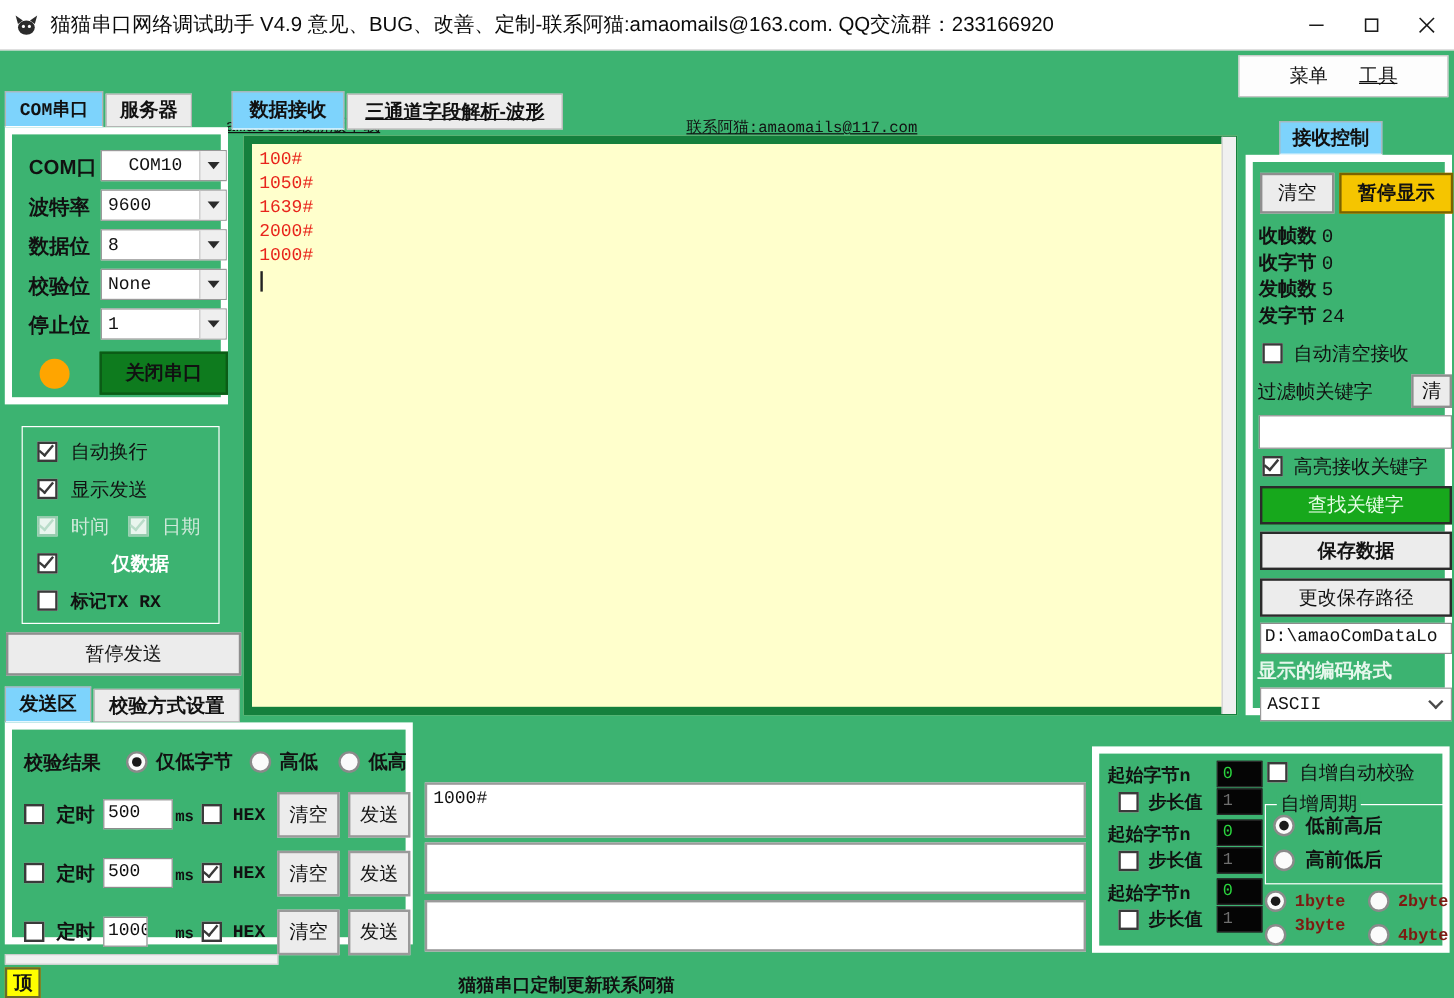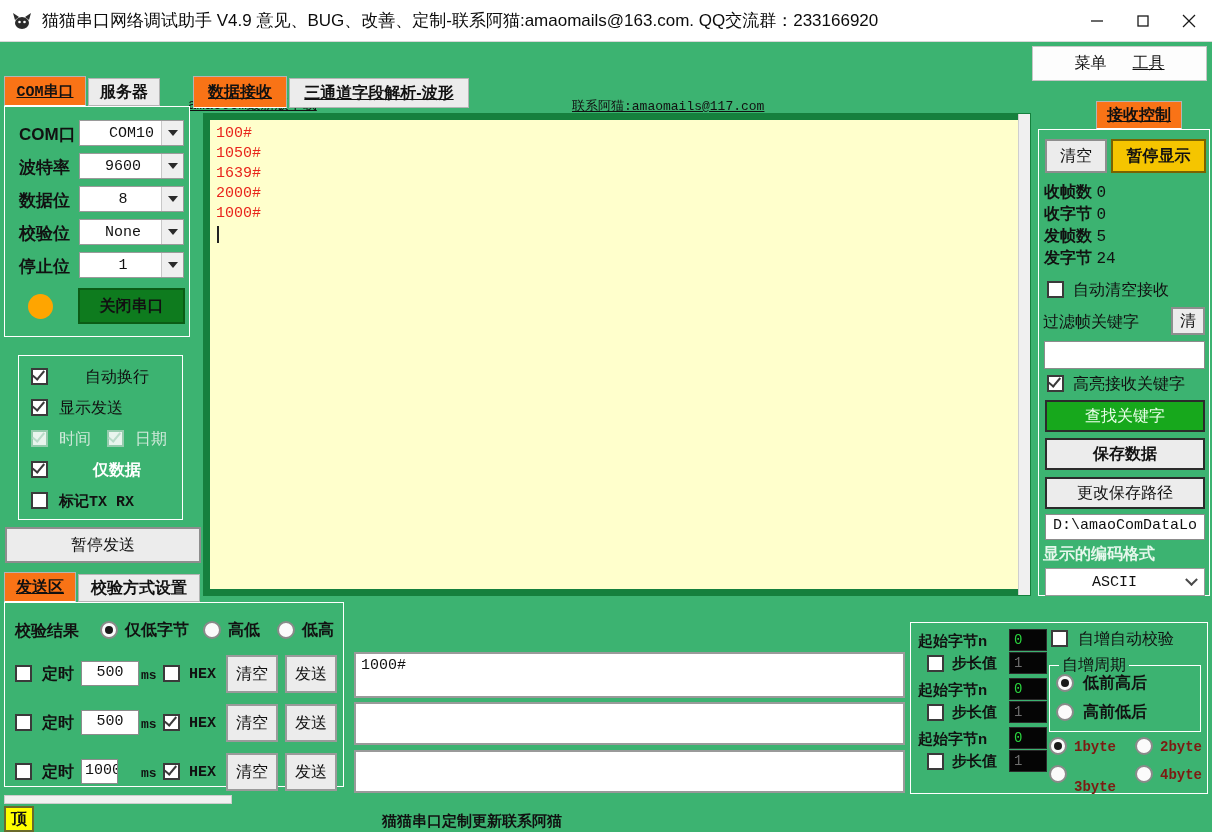--- a/index.html
+++ b/index.html
@@ -43,26 +43,26 @@
     display: flex; align-items: center; justify-content: center; gap: 26px;
   }
   .menubox span { font-size: 16px; color: #111; }
 
   
   .tab {
     position: absolute; background: #ececec; border: 1px solid #b4b4b4;
     display: flex; align-items: center; justify-content: center;
     font-size: 16px; color: #111; font-family: "Liberation Sans", sans-serif;
   }
-  .tab.active { background: #f97316; border-bottom-color: #ffffff; z-index: 3; text-decoration: underline; }
+  .tab.active { background: #7dd3fc; border-bottom-color: #ffffff; z-index: 3; }
   .tab.mono { font-family: "Liberation Mono", monospace; font-weight: bold; font-size: 15px;}
 
   
   .panel {
-    position: absolute; background: #3CB371; border: 1px solid #ffffff; text-align: center;
+    position: absolute; background: #3CB371; border: 6px solid #ffffff;
   }
   .groupbox {
     position: absolute; background: #3CB371; border: 1px solid #ffffff;
   }
 
   
   .lbl {
     position: absolute; font-family: "Liberation Mono", monospace;
     font-weight: bold; color: #111; font-size: 17px; white-space: nowrap;
   }
@@ -257,21 +257,21 @@
   </div>
 
   <div style="position:absolute; left:23px; top:187px; width:25px; height:25px; border-radius:50%; background:#FFA500;"></div>
   <div class="btn darkgreen" style="left:73px; top:181px; width:107px; height:36px;">关闭串口</div>
 </div>
 
 <div class="groupbox" style="left:18px; top:355px; width:165px; height:165px;">
   <div class="cb" style="left:12px; top:12px;">
       <i class="tick"></i>
     </div>
-  <div class="cbl" style="left:40px; top:11px;margin-left:26px;">自动换行</div>
+  <div class="cbl" style="left:40px; top:11px;">自动换行</div>
 
   <div class="cb" style="left:12px; top:43px;">
       <i class="tick"></i>
     </div>
   <div class="cbl" style="left:40px; top:42px;">显示发送</div>
 
   <div class="cb dim" style="left:12px; top:74px;">
       <i class="tick"></i>
     </div>
   <div class="cbl dim" style="left:40px; top:73px;">时间</div>
@@ -301,21 +301,21 @@
 <div class="recvarea" style="left:203px; top:113px; width:828px; height:483px;">
   <div class="recvline">100#</div>
   <div class="recvline">1050#</div>
   <div class="recvline">1639#</div>
   <div class="recvline">2000#</div>
   <div class="recvline">1000#</div>
   <div class="caretbar"></div>
 </div>
 <div class="scrollcol" style="left:1018px; top:114px; width:12px; height:481px;"></div>
 
-<div class="tab active" style="left:1096px; top:101px; width:86px; height:28px; font-weight:bold;">接收控制</div>
+<div class="tab active" style="left:1066px; top:101px; width:86px; height:28px; font-weight:bold;">接收控制</div>
 
 <div class="panel" style="left:1038px; top:129px; width:172px; height:467px;">
   <div class="btn" style="left:6px; top:9px; width:62px; height:34px; border:2px solid #8e8e8e;">清空</div>
   <div class="btn gold" style="left:72px; top:9px; width:95px; height:34px;">暂停显示</div>
 
   <div class="statlbl" style="left:5px; top:52px;">
     <span>收帧数</span>
     <span class="num">0</span>
   </div>
   <div class="statlbl" style="left:5px; top:74px;">
@@ -439,20 +439,20 @@
   <div class="rb" style="left:145px; top:80px;"></div>
   <div class="cbl" style="left:172px; top:79px; font-weight:bold;">高前低后</div>
 
   <div class="rb" style="left:138px; top:114px;">
       <i class="dot"></i>
     </div>
   <div class="cbl red" style="left:163px; top:116px;">1byte</div>
   <div class="rb" style="left:224px; top:114px;"></div>
   <div class="cbl red" style="left:249px; top:116px;">2byte</div>
   <div class="rb" style="left:138px; top:142px;"></div>
-  <div class="cbl red" style="left:163px; top:156px;">3byte</div>
+  <div class="cbl red" style="left:163px; top:136px;">3byte</div>
   <div class="rb" style="left:224px; top:142px;"></div>
   <div class="cbl red" style="left:249px; top:144px;">4byte</div>
 </div>
 
 <div class="hscroll" style="left:4px; top:795px; width:228px; height:9px;"></div>
 <div class="topbtn" style="left:4px; top:806px; width:30px; height:26px;">顶</div>
 <a class="bottomlink" style="left:382px; top:812px;">猫猫串口定制更新联系阿猫</a>
 
 </body></html>

